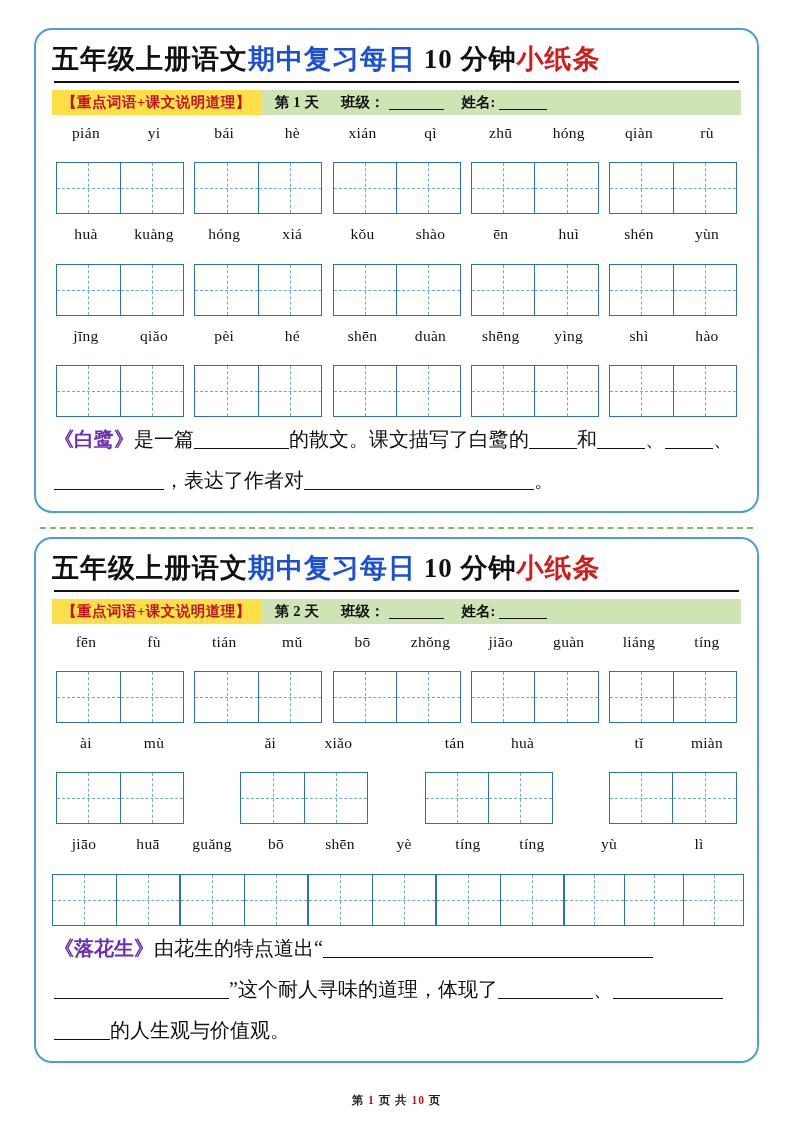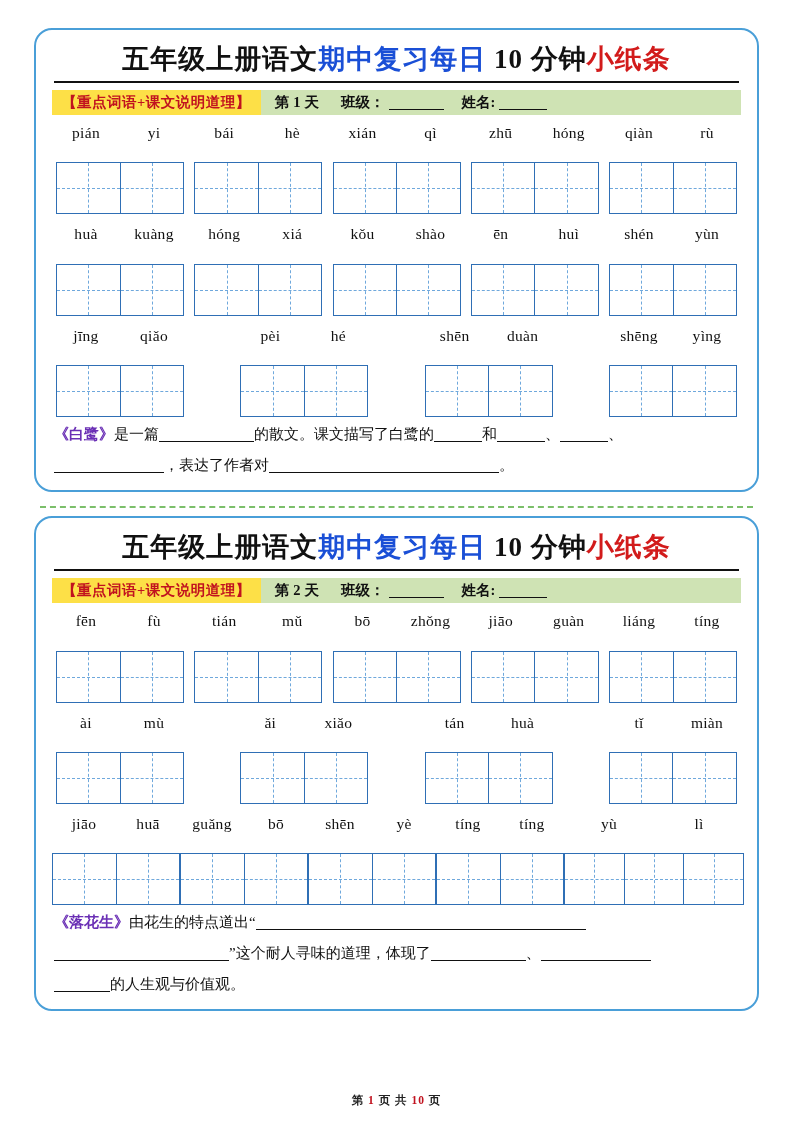--- a/index.html
+++ b/index.html
@@ -19,21 +19,20 @@
     border:2px solid #4a9fd8;
     border-radius:18px;
     box-sizing:border-box;
     padding:12px 16px 10px 16px;
     position:relative;
     background:#fff;
   }
 
   
   .title{
-    text-align:center;
     white-space:nowrap;
     font-family:"Liberation Serif", serif;
     font-weight:bold;
     font-size:27px;
     letter-spacing:1px;
     line-height:1.15;
     margin:2px 0 6px 0;
   }
   .title .t1{color:#111111;}
   .title .t2{color:#1a4fd6;}
@@ -131,21 +130,21 @@
   .gcell:after{
     content:"";
     position:absolute;top:0;bottom:0;left:50%;
     border-left:1px dashed #6fa8dc;
   }
 
   .rowgap{height:6px;}
 
   
   .sentence{
-    font-size:15px;
+    font-size:20px;
     line-height:2.05;
     color:#111;
     padding:0 2px;
   }
   .book{color:#6a2fb5;font-weight:bold;}
   .u{display:inline-block;border-bottom:1.4px solid #111;height:16px;vertical-align:-3px;}
   .u48{width:48px;}
   .u56{width:56px;}
   .u95{width:95px;}
   .u110{width:110px;}
@@ -340,20 +339,30 @@
       <div class="wordcell">
         <div class="pinyin">
           <span>shēng</span>
           <span>yìng</span>
         </div>
         <div class="grid">
             <div class="gcell"></div>
             <div class="gcell"></div>
           </div>
       </div>
+      <div class="wordcell">
+        <div class="pinyin">
+          <span>shì</span>
+          <span>hào</span>
+        </div>
+        <div class="grid">
+            <div class="gcell"></div>
+            <div class="gcell"></div>
+          </div>
+      </div>
     </div>
 
     <div class="sentence">
       <span class="book">《白鹭》</span><span>是一篇</span><span class="u u95"></span><span>的散文。课文描写了白鹭的</span><span class="u u48"></span><span>和</span><span class="u u48"></span><span>、</span><span class="u u48"></span><span>、</span><br>
       <span class="u u110"></span><span>，表达了作者对</span><span class="u u230"></span><span>。</span>
     </div>
   </div>
 
   <div class="sep"></div>
 

